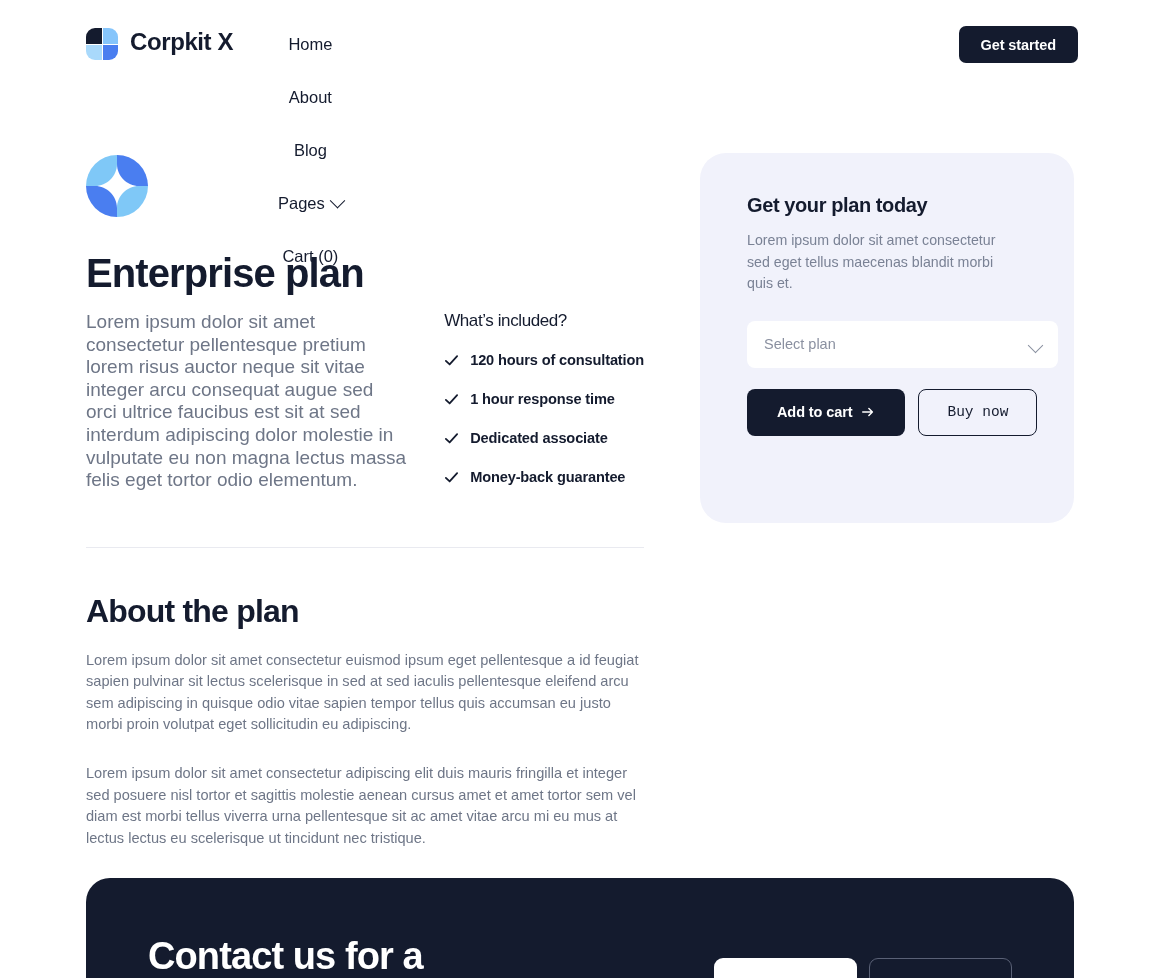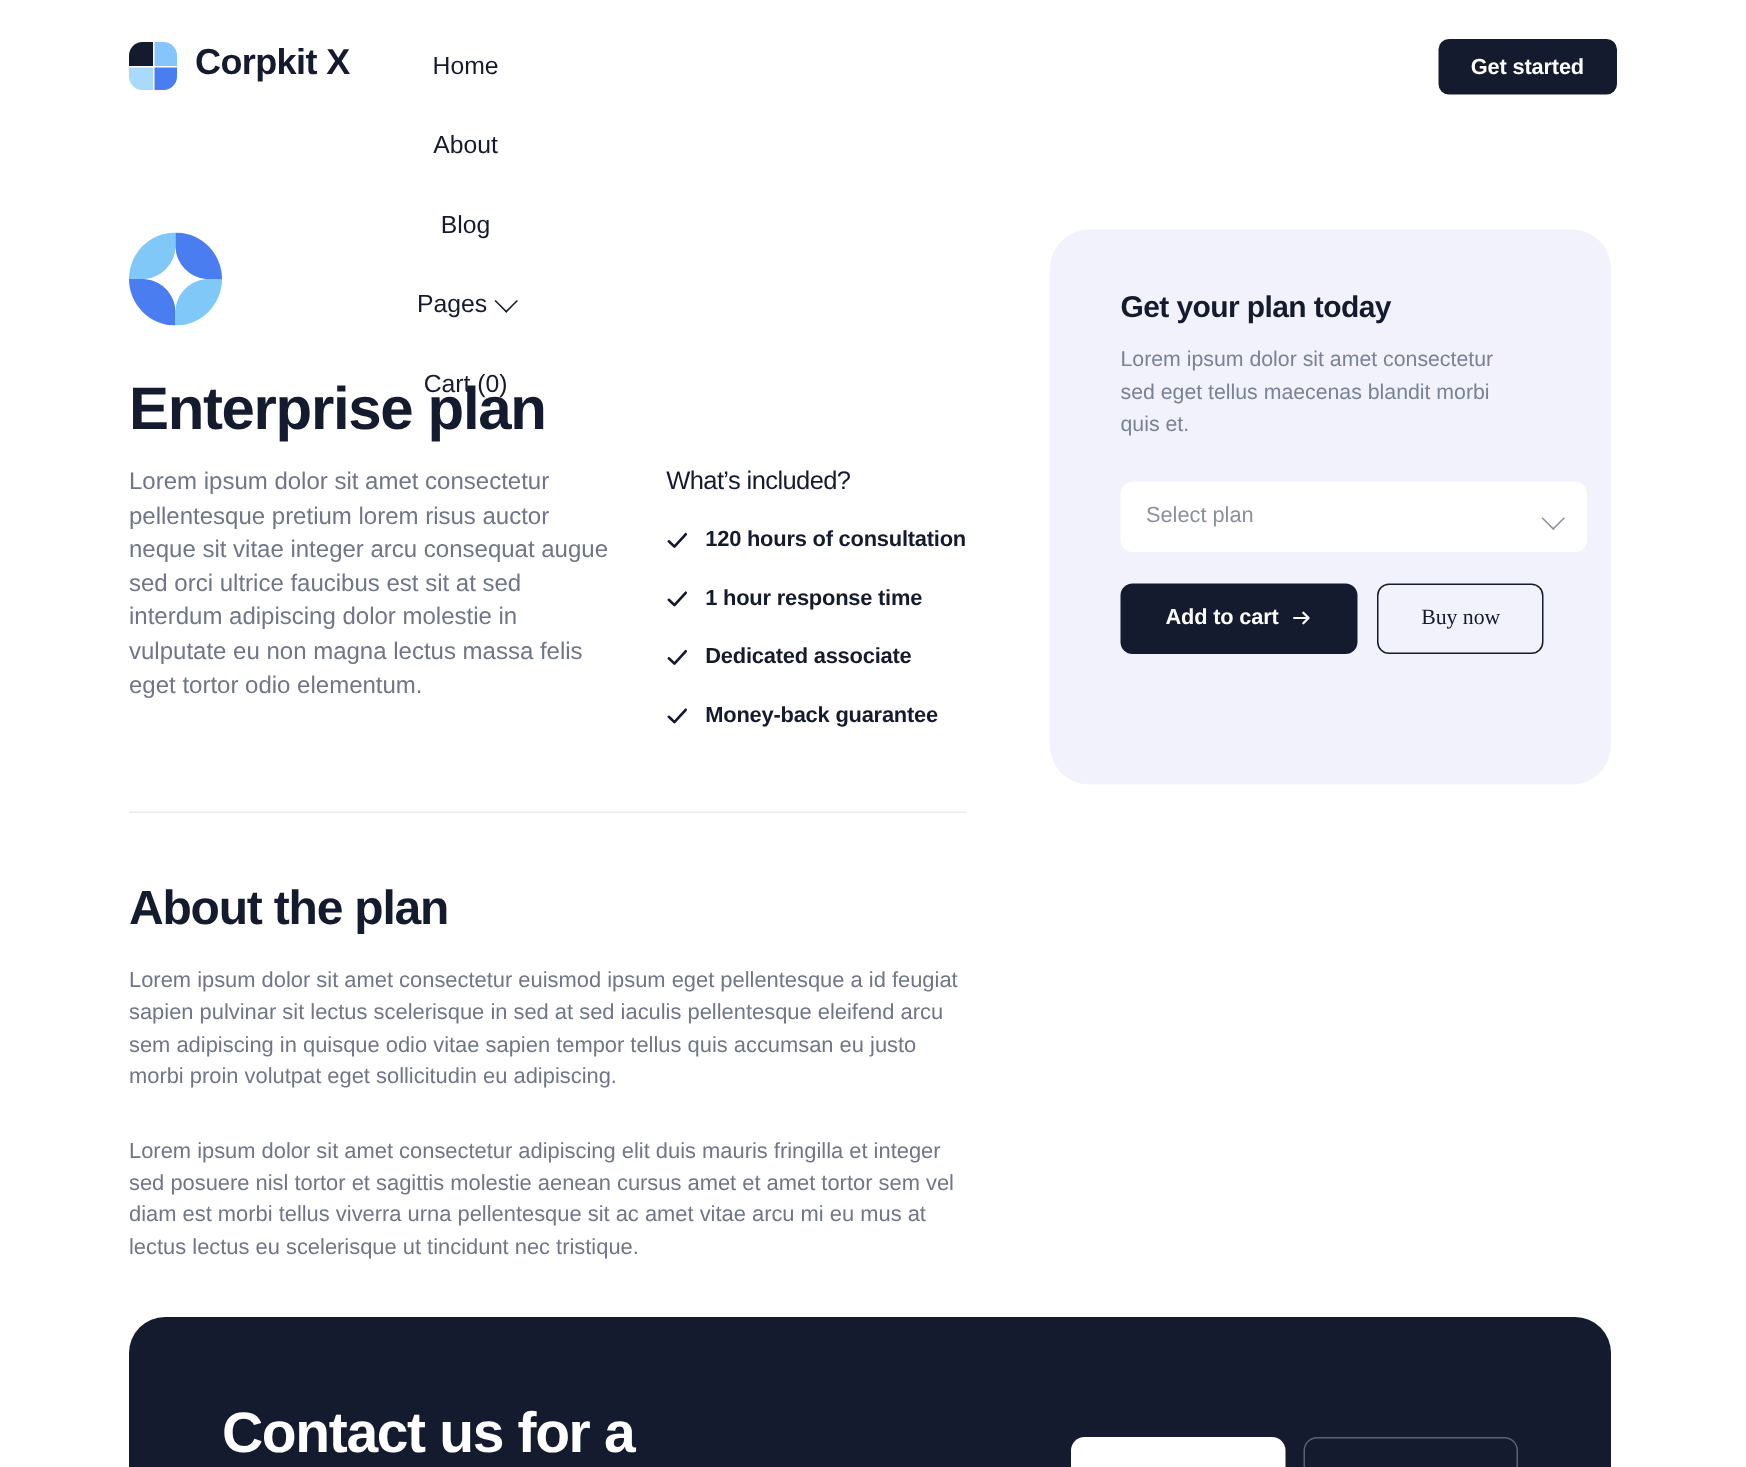--- a/index.html
+++ b/index.html
@@ -163,21 +163,21 @@
   }
 
   .two-col {
     display: flex;
     gap: 36px;
     margin-top: 16px;
   }
 
   .lead-text {
     width: 344px;
-    font-size: 16px;
+    font-size: 19px;
     line-height: 22.6px;
     color: #6e7687;
   }
 
   .included {
     width: 200px;
     padding-top: 0px;
   }
 
   .included-title {
@@ -332,21 +332,21 @@
   }
   .arrow-icon { width: 14px; height: 14px; }
 
   .btn-buy-now {
     height: 47px;
     padding: 0 28px;
     background: transparent;
     color: #141b2e;
     border: 1px solid #141b2e;
     border-radius: 8px;
-    font-family: Liberation Serif, serif;
+    font-family: Liberation Mono, monospace;
     font-size: 14.5px;
     font-weight: 400;
     cursor: pointer;
     white-space: nowrap;
   }
 
   
   .contact-section {
     position: absolute;
     left: 86px;

